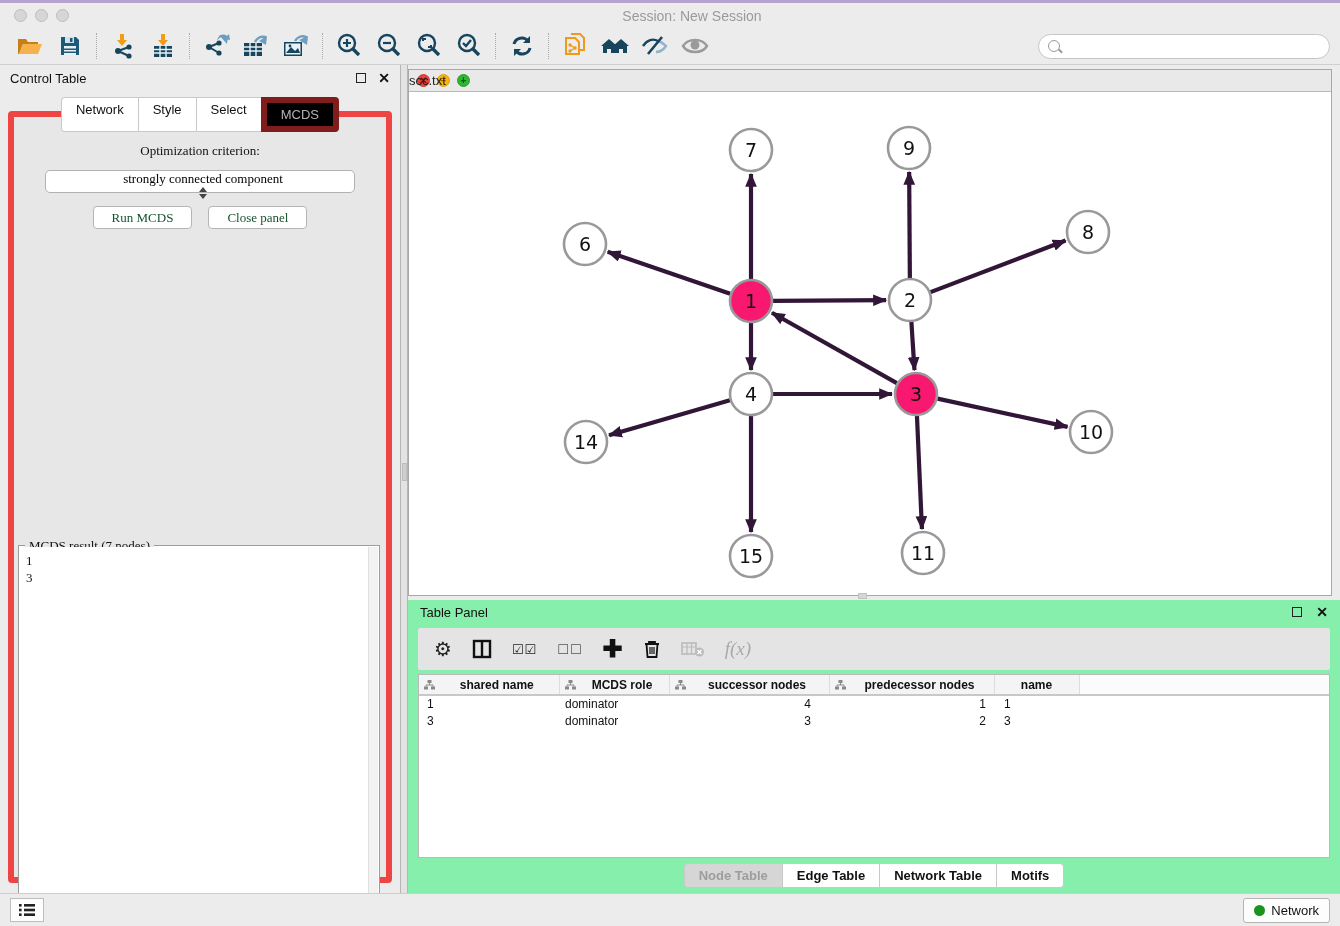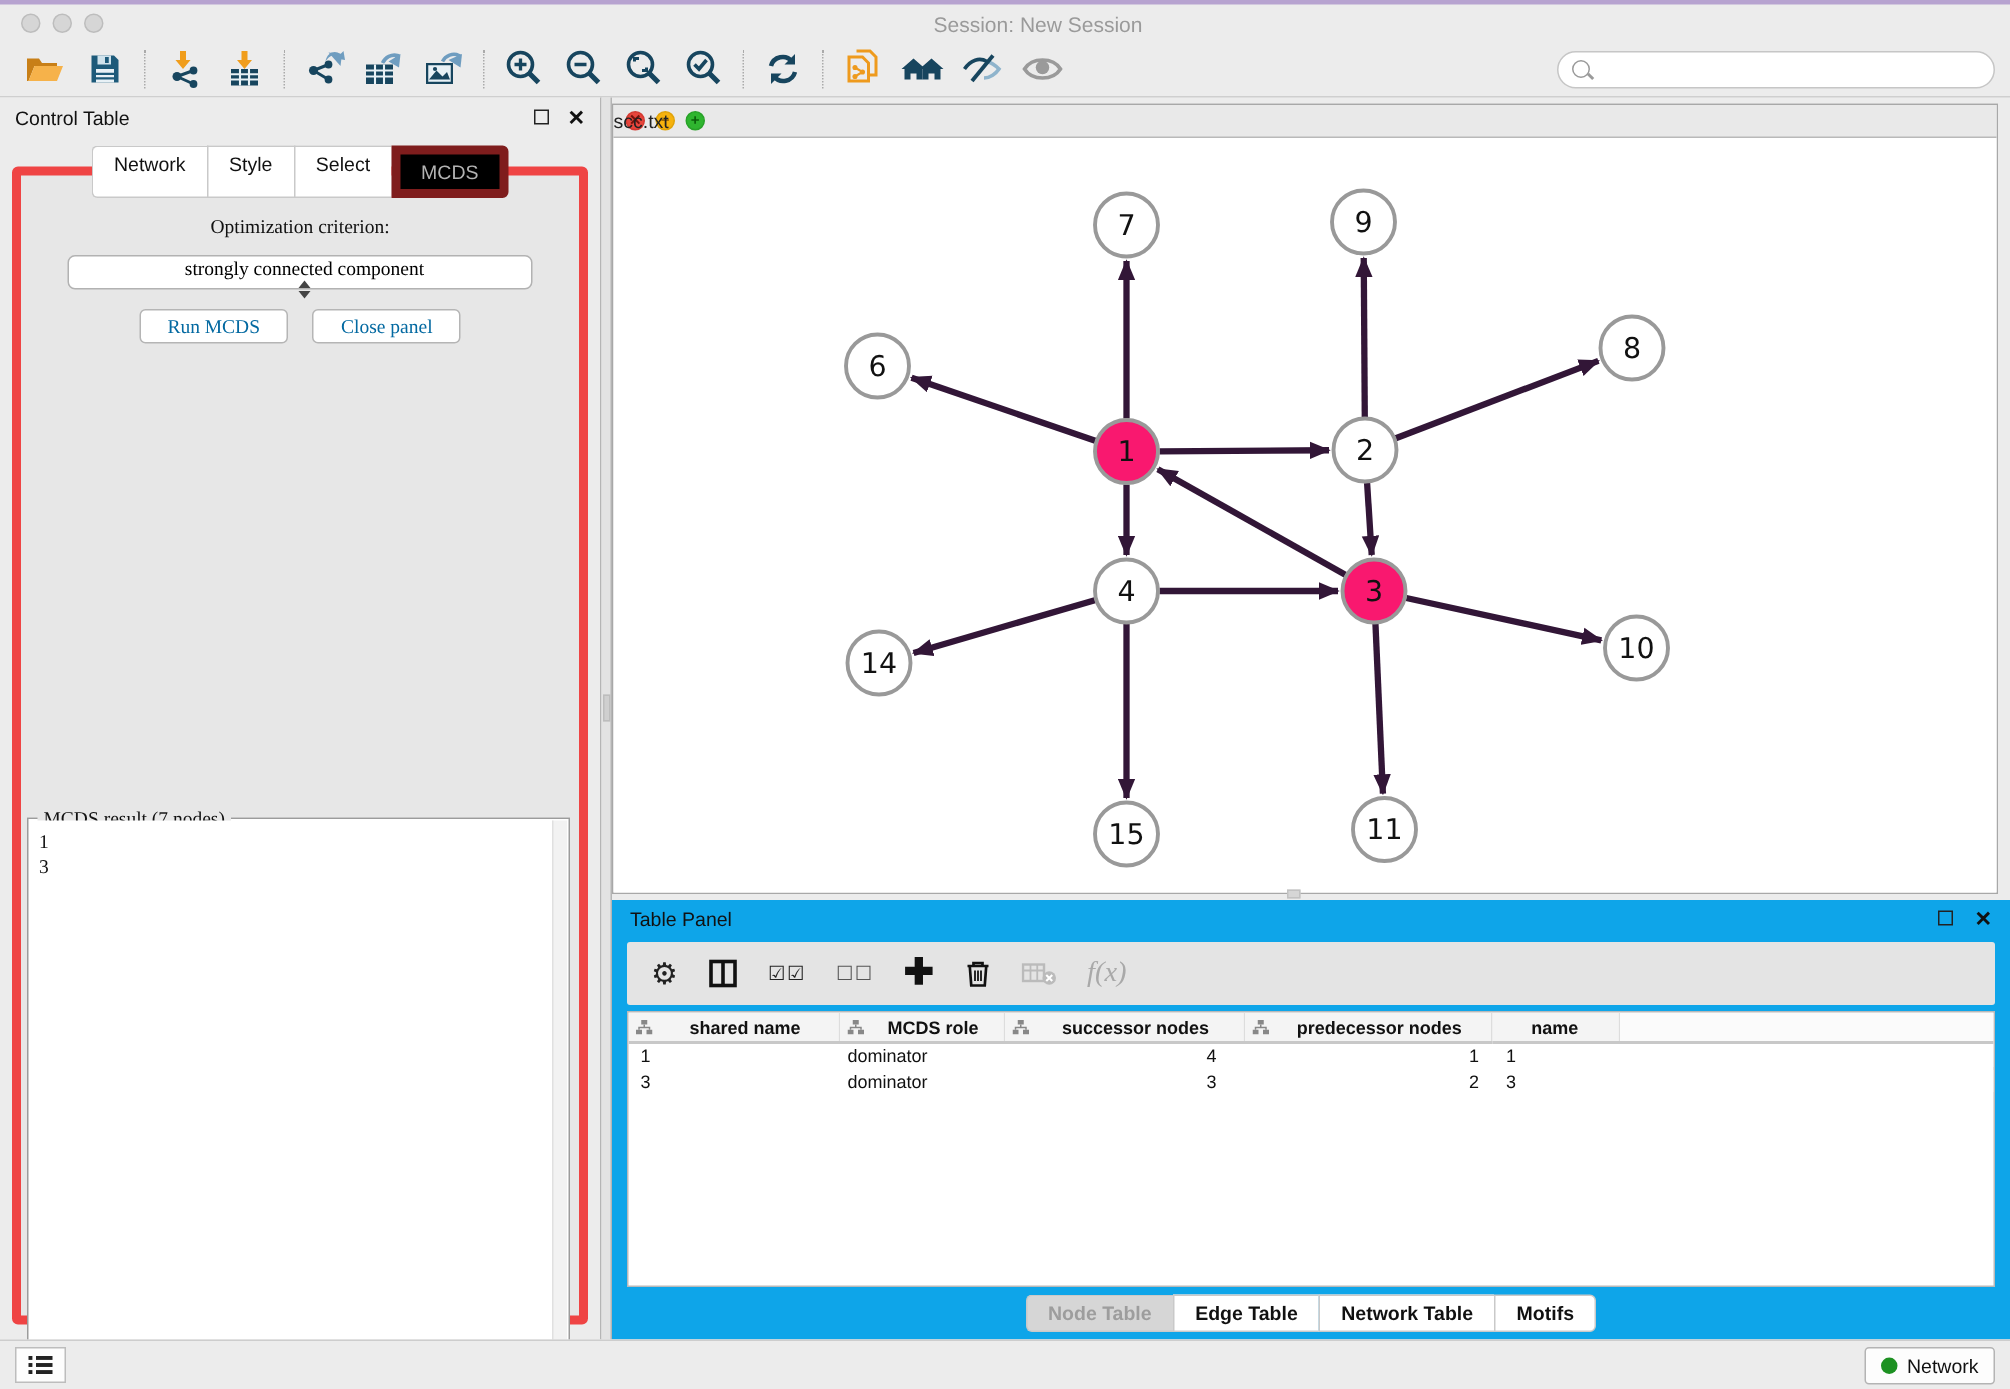--- a/index.html
+++ b/index.html
@@ -34,21 +34,21 @@
   .cp-tab.active { background:#000000; color:#b3b3b3; border:6px solid #7f1d1d; border-radius:0 4px 4px 0; }
   .cp-body { position:absolute; left:8px; right:8px; top:46px; bottom:10px; background:#e7e7e7; border:6px solid #ef4444; border-radius:4px;font-family:Liberation Serif, serif; }
   .opt-label { text-align:center; font-size:13px; color:#111; margin-top:26px; }
   .dropdown { margin:11px auto 0; width:310px; height:23px; background:#fff; border:1px solid #b2b2b2; border-radius:5px; display:flex; align-items:center; padding:0 8px 0 14px; font-size:13px;flex-direction:column; }
   .dropdown .dd-label { flex:1; }
   .dd-arrows { display:flex; flex-direction:column; gap:2px; align-items:center; }
   .dd-arrows i { width:0; height:0; border-left:4px solid transparent; border-right:4px solid transparent; display:block; }
   .dd-up { border-bottom:5px solid #444; }
   .dd-down { border-top:5px solid #444; }
   .btn-row { display:flex; justify-content:center; gap:16px; margin-top:13px; }
-  .cp-btn { height:23px; padding:0 18px; background:#fff; border:1px solid #b5b5b5; border-radius:4px; font-size:13px; color:#0369a1; display:flex; align-items:center; }
+  .cp-btn { height:23px; padding:0 18px; background:#fff; border:1px solid #b5b5b5; border-radius:4px; font-size:13px; color:#14532d; display:flex; align-items:center; }
   .result-box { position:absolute; left:4px; right:6px; top:428px; height:380px; border:1px solid #9c9c9c; background:#fff; }
   .result-legend { position:absolute; top:-8px; left:6px; background:#e7e7e7; padding:0 4px; font-size:13px; color:#111; }
   .result-area { position:absolute; inset:1px 11px 1px 1px; background:#fff; padding:6px 6px; font-size:13px; color:#111; line-height:1.3; }
   .result-scroll { position:absolute; top:1px; bottom:1px; right:1px; width:10px; background:#f2f2f2; border-left:1px solid #e0e0e0; }
 
   
   .v-split { position:absolute; left:401px; top:62px; width:7px; bottom:33px; background:#e3e3e3; border-right:1px solid #b5b5b5; }
   .v-split .grip { position:absolute; top:398px; left:1px; width:5px; height:18px; background:#cfcfcf; border:1px solid #bdbdbd; }
 
   
@@ -57,21 +57,21 @@
   .nt-dots { display:flex; gap:7px; }
   .nt-dot { width:13px; height:13px; border-radius:50%; font-size:10px; font-weight:bold; display:flex; align-items:center; justify-content:center; line-height:1; }
   .nt-red { background:#e8453c; color:#74120c; border:1px solid #d33a32; }
   .nt-yellow { background:#f6b20d; color:#935f00; border:1px solid #e0a309; }
   .nt-green { background:#2fb52f; color:#0b5e0b; border:1px solid #28a228; }
   .net-title .nt-label { position:absolute; left:0; right:0; text-align:left; font-size:13px; color:#222; }
   .net-canvas { position:relative; width:922px; height:503px; background:#fff; }
   .pane-grip { position:absolute; left:449px; bottom:-4px; width:9px; height:6px; background:#d6d6d6; border:1px solid #c2c2c2; }
 
   
-  .table-panel { position:absolute; left:408px; top:597px; width:932px; height:293px; background:#0ea5e9; }
+  .table-panel { position:absolute; left:408px; top:597px; width:932px; height:293px; background:#86efac; }
   .tp-head { height:24px; display:flex; align-items:center; padding:0 12px; font-size:13px; color:#111; }
   .tp-toolbar { position:absolute; left:10px; right:10px; top:28px; height:42px; background:#e4e4e4; border-radius:2px; display:flex; align-items:center; gap:20px; padding:0 16px; }
   .tp-ico { display:flex; align-items:center; justify-content:center; }
   .fx { font-family:"Liberation Serif", serif; font-style:italic; font-size:19px; color:#a9a9a9; }
   .glyph { font-size:17px; color:#222; font-family:"DejaVu Sans", sans-serif; }
   .glyph.sm { font-size:13px; letter-spacing:1px; }
   .plus-ico { font-size:24px; font-weight:bold; color:#111; line-height:1; }
   .tbl-wrap { position:absolute; left:10px; right:10px; top:74px; height:184px; background:#fff; border:1px solid #b9b9b9; overflow:hidden; }
   table.node-table { border-collapse:collapse; width:100%; table-layout:fixed; font-size:12px; }
   .node-table th { height:20px; background:#f4f4f4; border-bottom:2px solid #c8c8c8; border-right:1px solid #ddd; font-weight:bold; color:#111; position:relative; text-align:center; padding:0 4px 0 20px; white-space:nowrap; overflow:hidden; }

